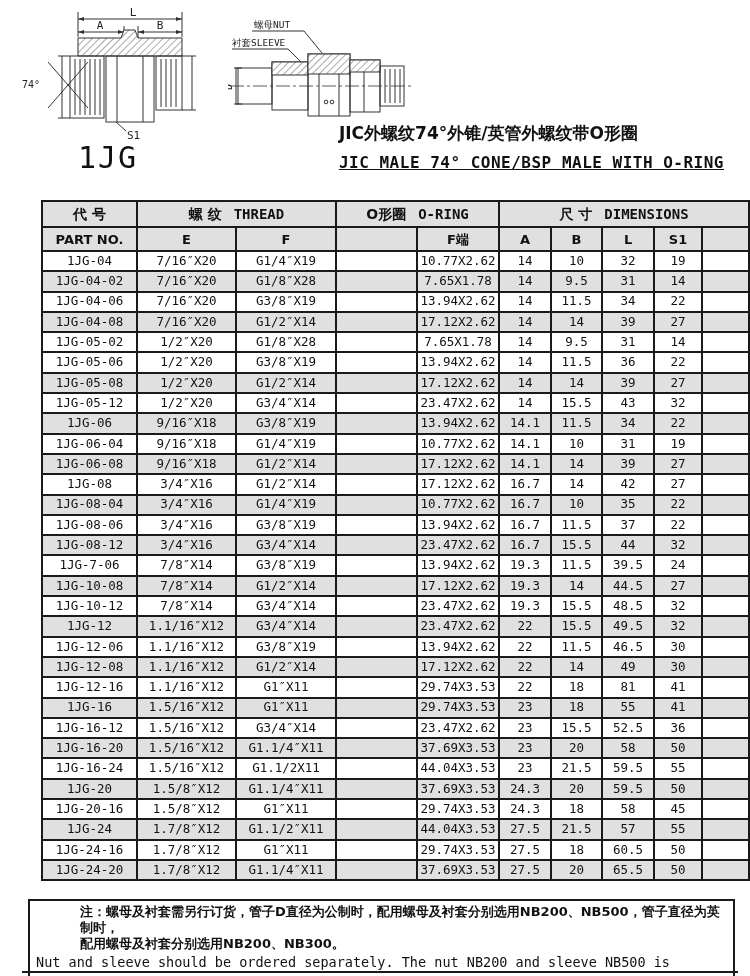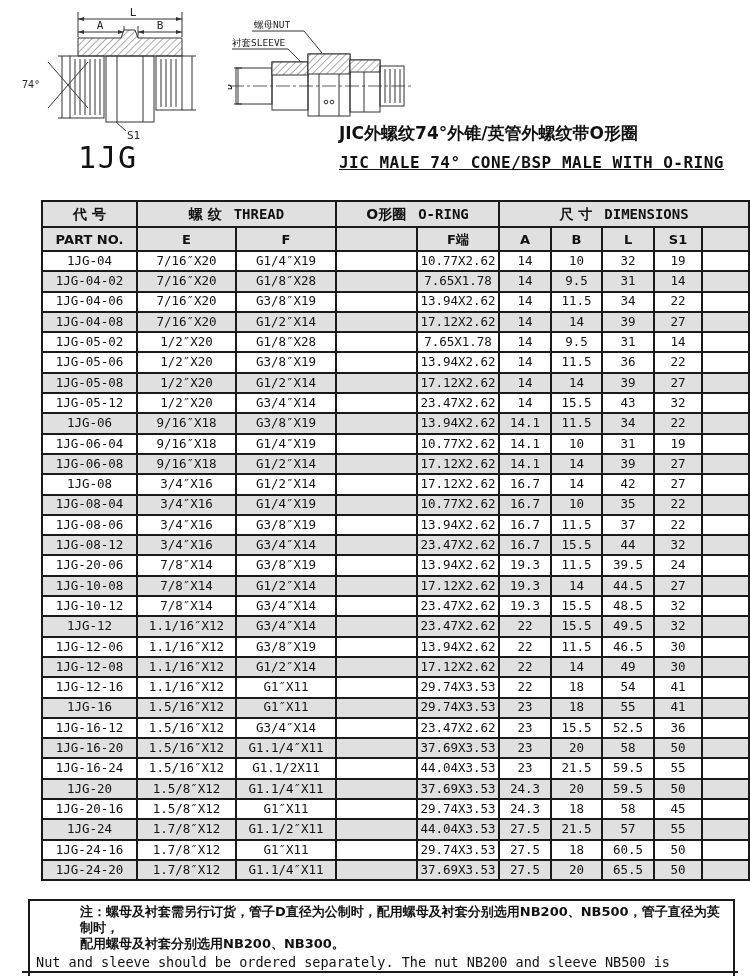--- a/index.html
+++ b/index.html
@@ -372,21 +372,21 @@
             <td>G3/4″X14</td>
             <td></td>
             <td>23.47X2.62</td>
             <td>16.7</td>
             <td>15.5</td>
             <td>44</td>
             <td>32</td>
             <td></td>
           </tr>
           <tr>
-            <td>1JG-20-06</td>
+            <td>1JG-7-06</td>
             <td>7/8″X14</td>
             <td>G3/8″X19</td>
             <td></td>
             <td>13.94X2.62</td>
             <td>19.3</td>
             <td>11.5</td>
             <td>39.5</td>
             <td>24</td>
             <td></td>
           </tr>
@@ -451,21 +451,21 @@
             <td></td>
           </tr>
           <tr>
             <td>1JG-12-16</td>
             <td>1.1/16″X12</td>
             <td>G1″X11</td>
             <td></td>
             <td>29.74X3.53</td>
             <td>22</td>
             <td>18</td>
-            <td>54</td>
+            <td>81</td>
             <td>41</td>
             <td></td>
           </tr>
           <tr class="alt">
             <td>1JG-16</td>
             <td>1.5/16″X12</td>
             <td>G1″X11</td>
             <td></td>
             <td>29.74X3.53</td>
             <td>23</td>

